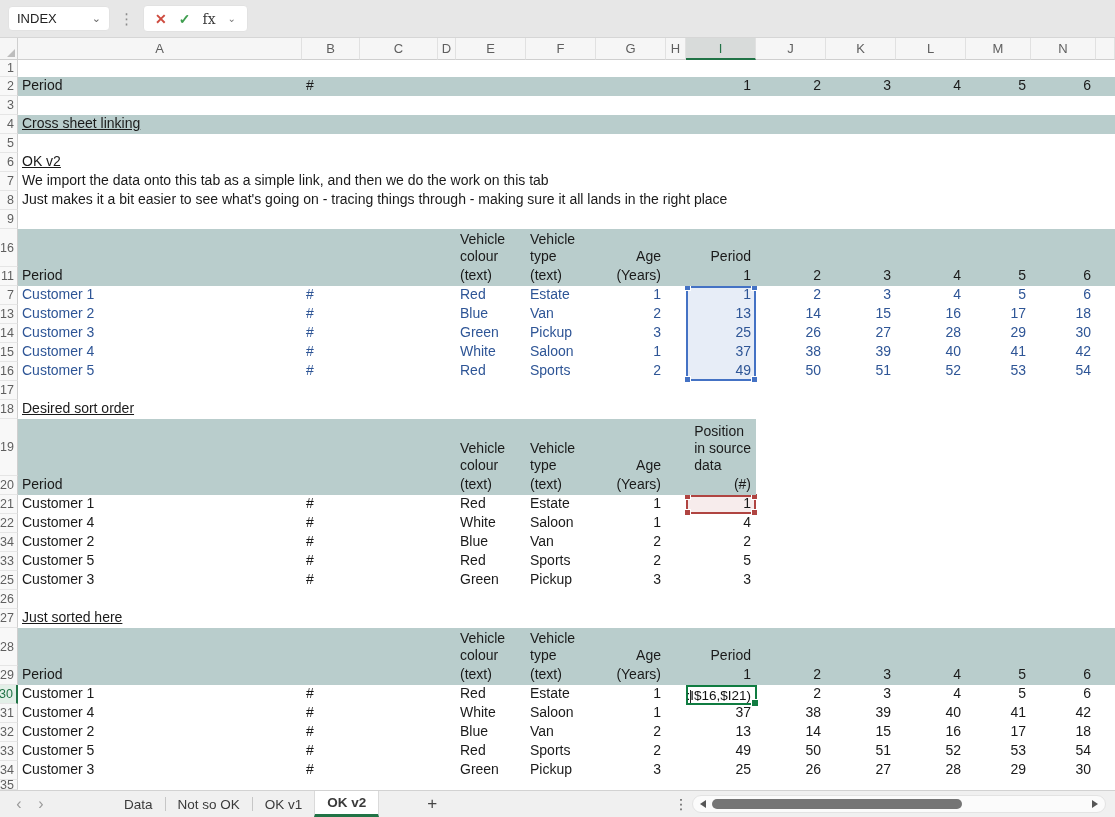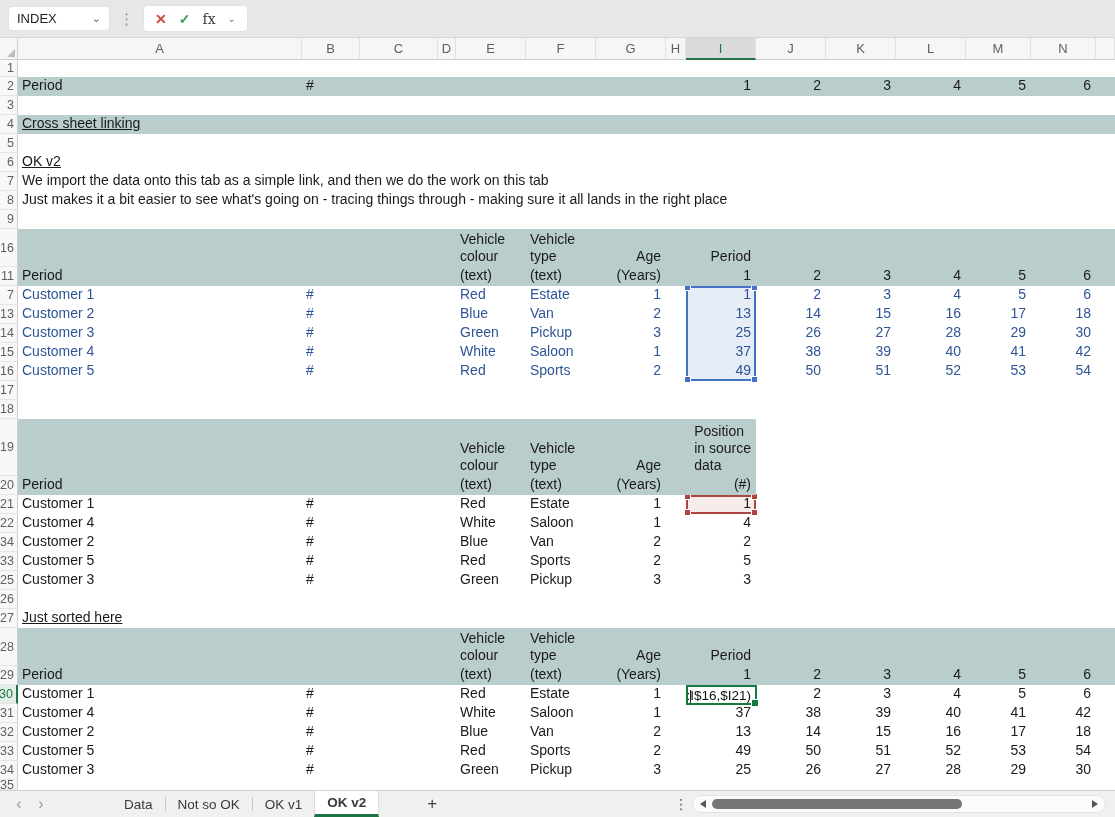--- a/index.html
+++ b/index.html
@@ -236,20 +236,21 @@
     <div class="cell link" style="left: 526px; top: 324px; width: 70px; height: 19px; position: absolute;">Sports</div>
     <div class="cell r link" style="left: 596px; top: 324px; width: 70px; height: 19px; position: absolute;">2</div>
     <div class="cell r link" style="left: 686px; top: 324px; width: 70px; height: 19px; position: absolute;">49</div>
     <div class="cell r link" style="left: 756px; top: 324px; width: 70px; height: 19px; position: absolute;">50</div>
     <div class="cell r link" style="left: 826px; top: 324px; width: 70px; height: 19px; position: absolute;">51</div>
     <div class="cell r link" style="left: 896px; top: 324px; width: 70px; height: 19px; position: absolute;">52</div>
     <div class="cell r link" style="left: 966px; top: 324px; width: 65px; height: 19px; position: absolute;">53</div>
     <div class="cell r link" style="left: 1031px; top: 324px; width: 65px; height: 19px; position: absolute;">54</div>
     <div class="rowh" style="left: 0px; top: 343px; width: 18px; height: 19px; position: absolute;">17</div>
     <div class="rowh" style="left: 0px; top: 362px; width: 18px; height: 19px; position: absolute;">18</div>
+    <div class="cell und" style="left: 18px; top: 362px; width: 284px; height: 19px; position: absolute;">Desired sort order</div>
     <div class="rowh" style="left: 0px; top: 381px; width: 18px; height: 57px; position: absolute;">19</div>
     <div class="band" style="left: 18px; top: 381px; width: 738px; height: 57px; position: absolute;"></div>
     <div class="cell" style="left: 456px; top: 381px; width: 70px; height: 57px; position: absolute;">Vehicle
 colour</div>
     <div class="cell" style="left: 526px; top: 381px; width: 70px; height: 57px; position: absolute;">Vehicle
 type</div>
     <div class="cell r" style="left: 596px; top: 381px; width: 70px; height: 57px; position: absolute;">Age</div>
     <div class="cell r" style="left: 686px; top: 381px; width: 70px; height: 57px; position: absolute;">Position
 in source
 data</div>

